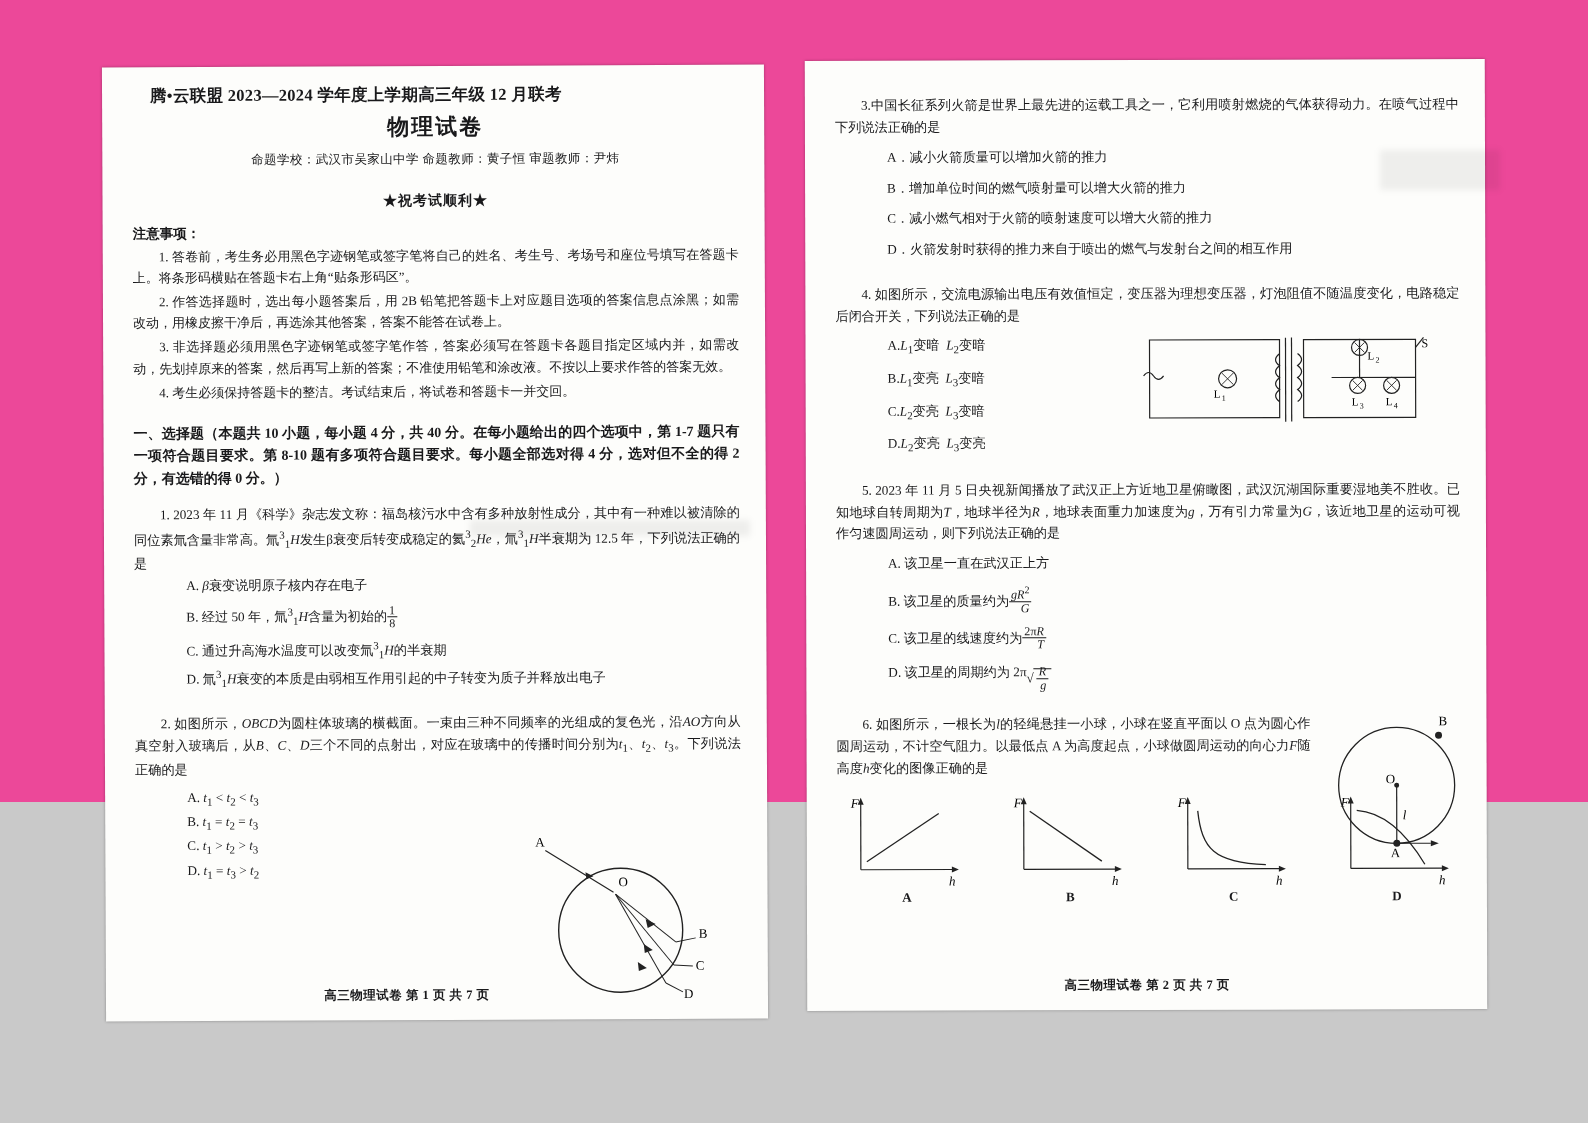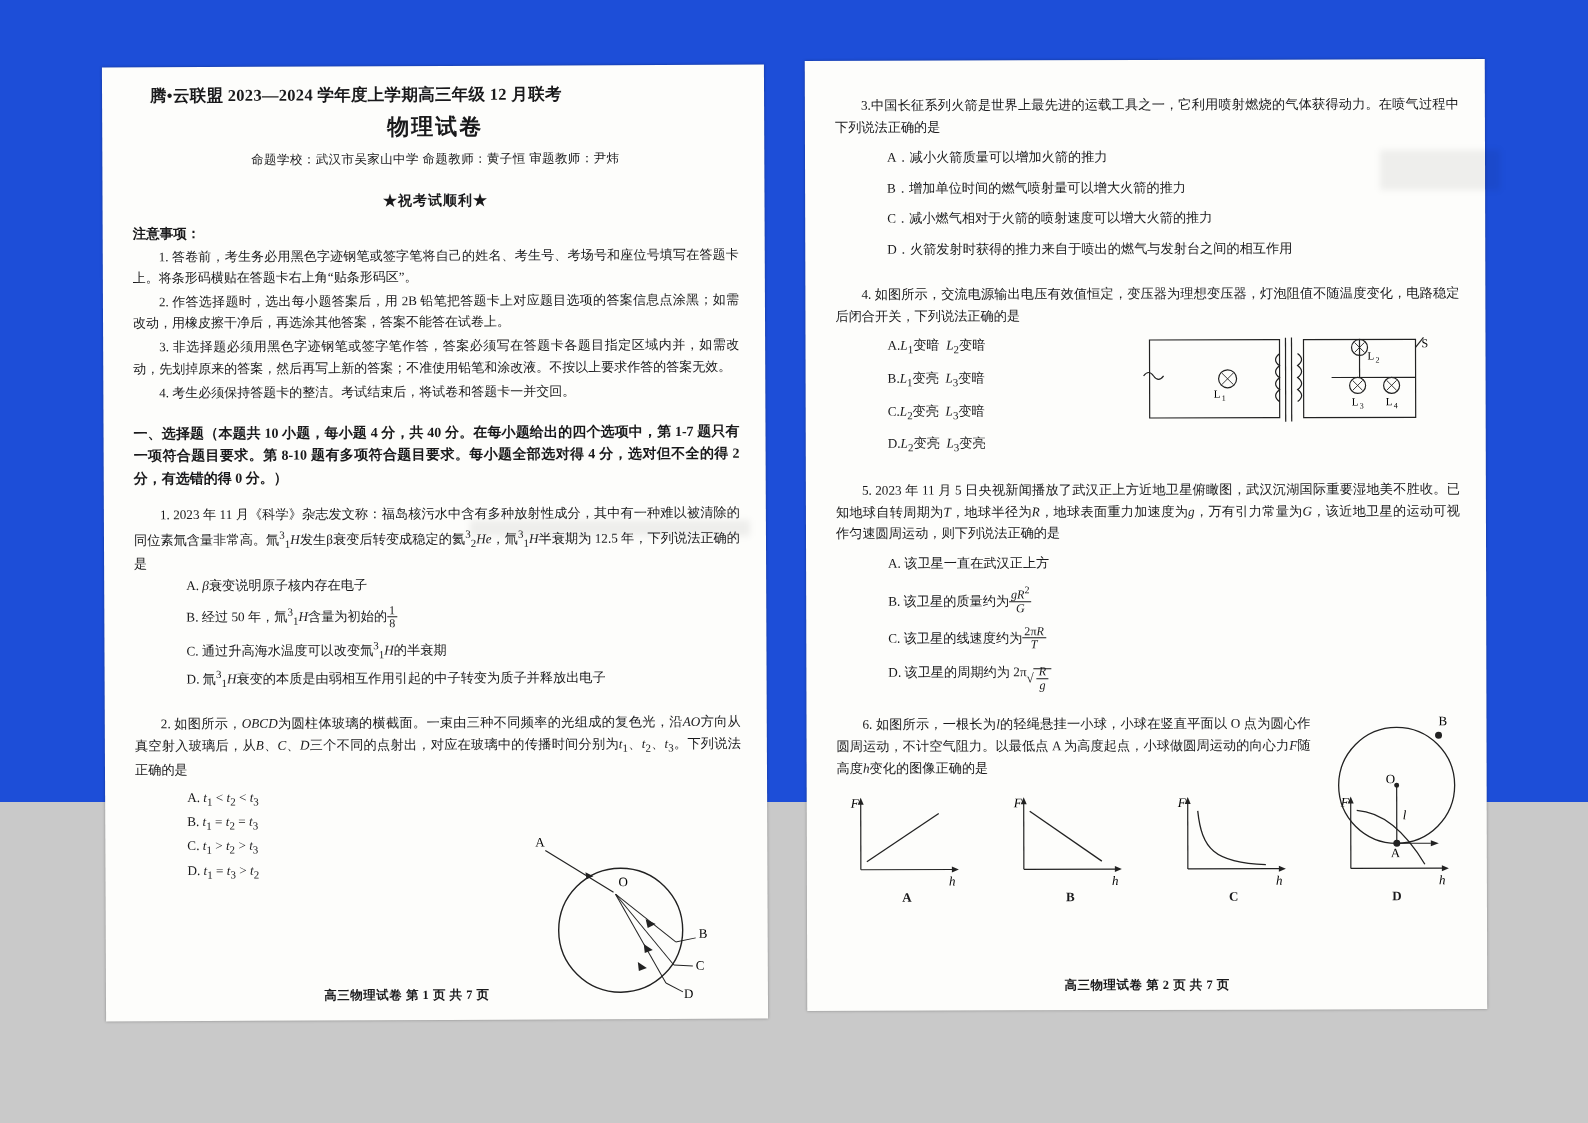--- a/index.html
+++ b/index.html
@@ -8,21 +8,21 @@
     background: #c9c9c9;
     width: 1588px;
     height: 1123px;
     overflow: hidden;
     font-family: "Liberation Serif", serif;
   }
   .page-wrap {
     position: relative;
     width: 1588px;
     height: 802px;
-    background: #1d4ed8;
+    background: #ec4899;
   }
   .sheet {
     position: absolute;
     background: #fdfdfb;
     box-shadow: 0 0 3px rgba(0,0,0,0.35);
   }
   .sheet.left {
     left: 104px;
     top: 66px;
     width: 662px;
@@ -100,21 +100,21 @@
   .opt {
     font-size: 13.2px;
     line-height: 1.72;
     margin-left: 52px;
   }
   .opt.tight { line-height: 1.6; }
   i, .it { font-style: italic; }
   .frac {
     display: inline-block;
     vertical-align: -0.55em;
-    text-align: center;
+    text-align: right;
     font-size: 0.92em;
     line-height: 1.05;
   }
   .frac .num { display: block; border-bottom: 1px solid #19191b; padding: 0 2px; }
   .frac .den { display: block; padding: 0 2px; }
   .sqrt {
     display: inline-block;
     vertical-align: -0.45em;
   }
   .sqrt .bar {

